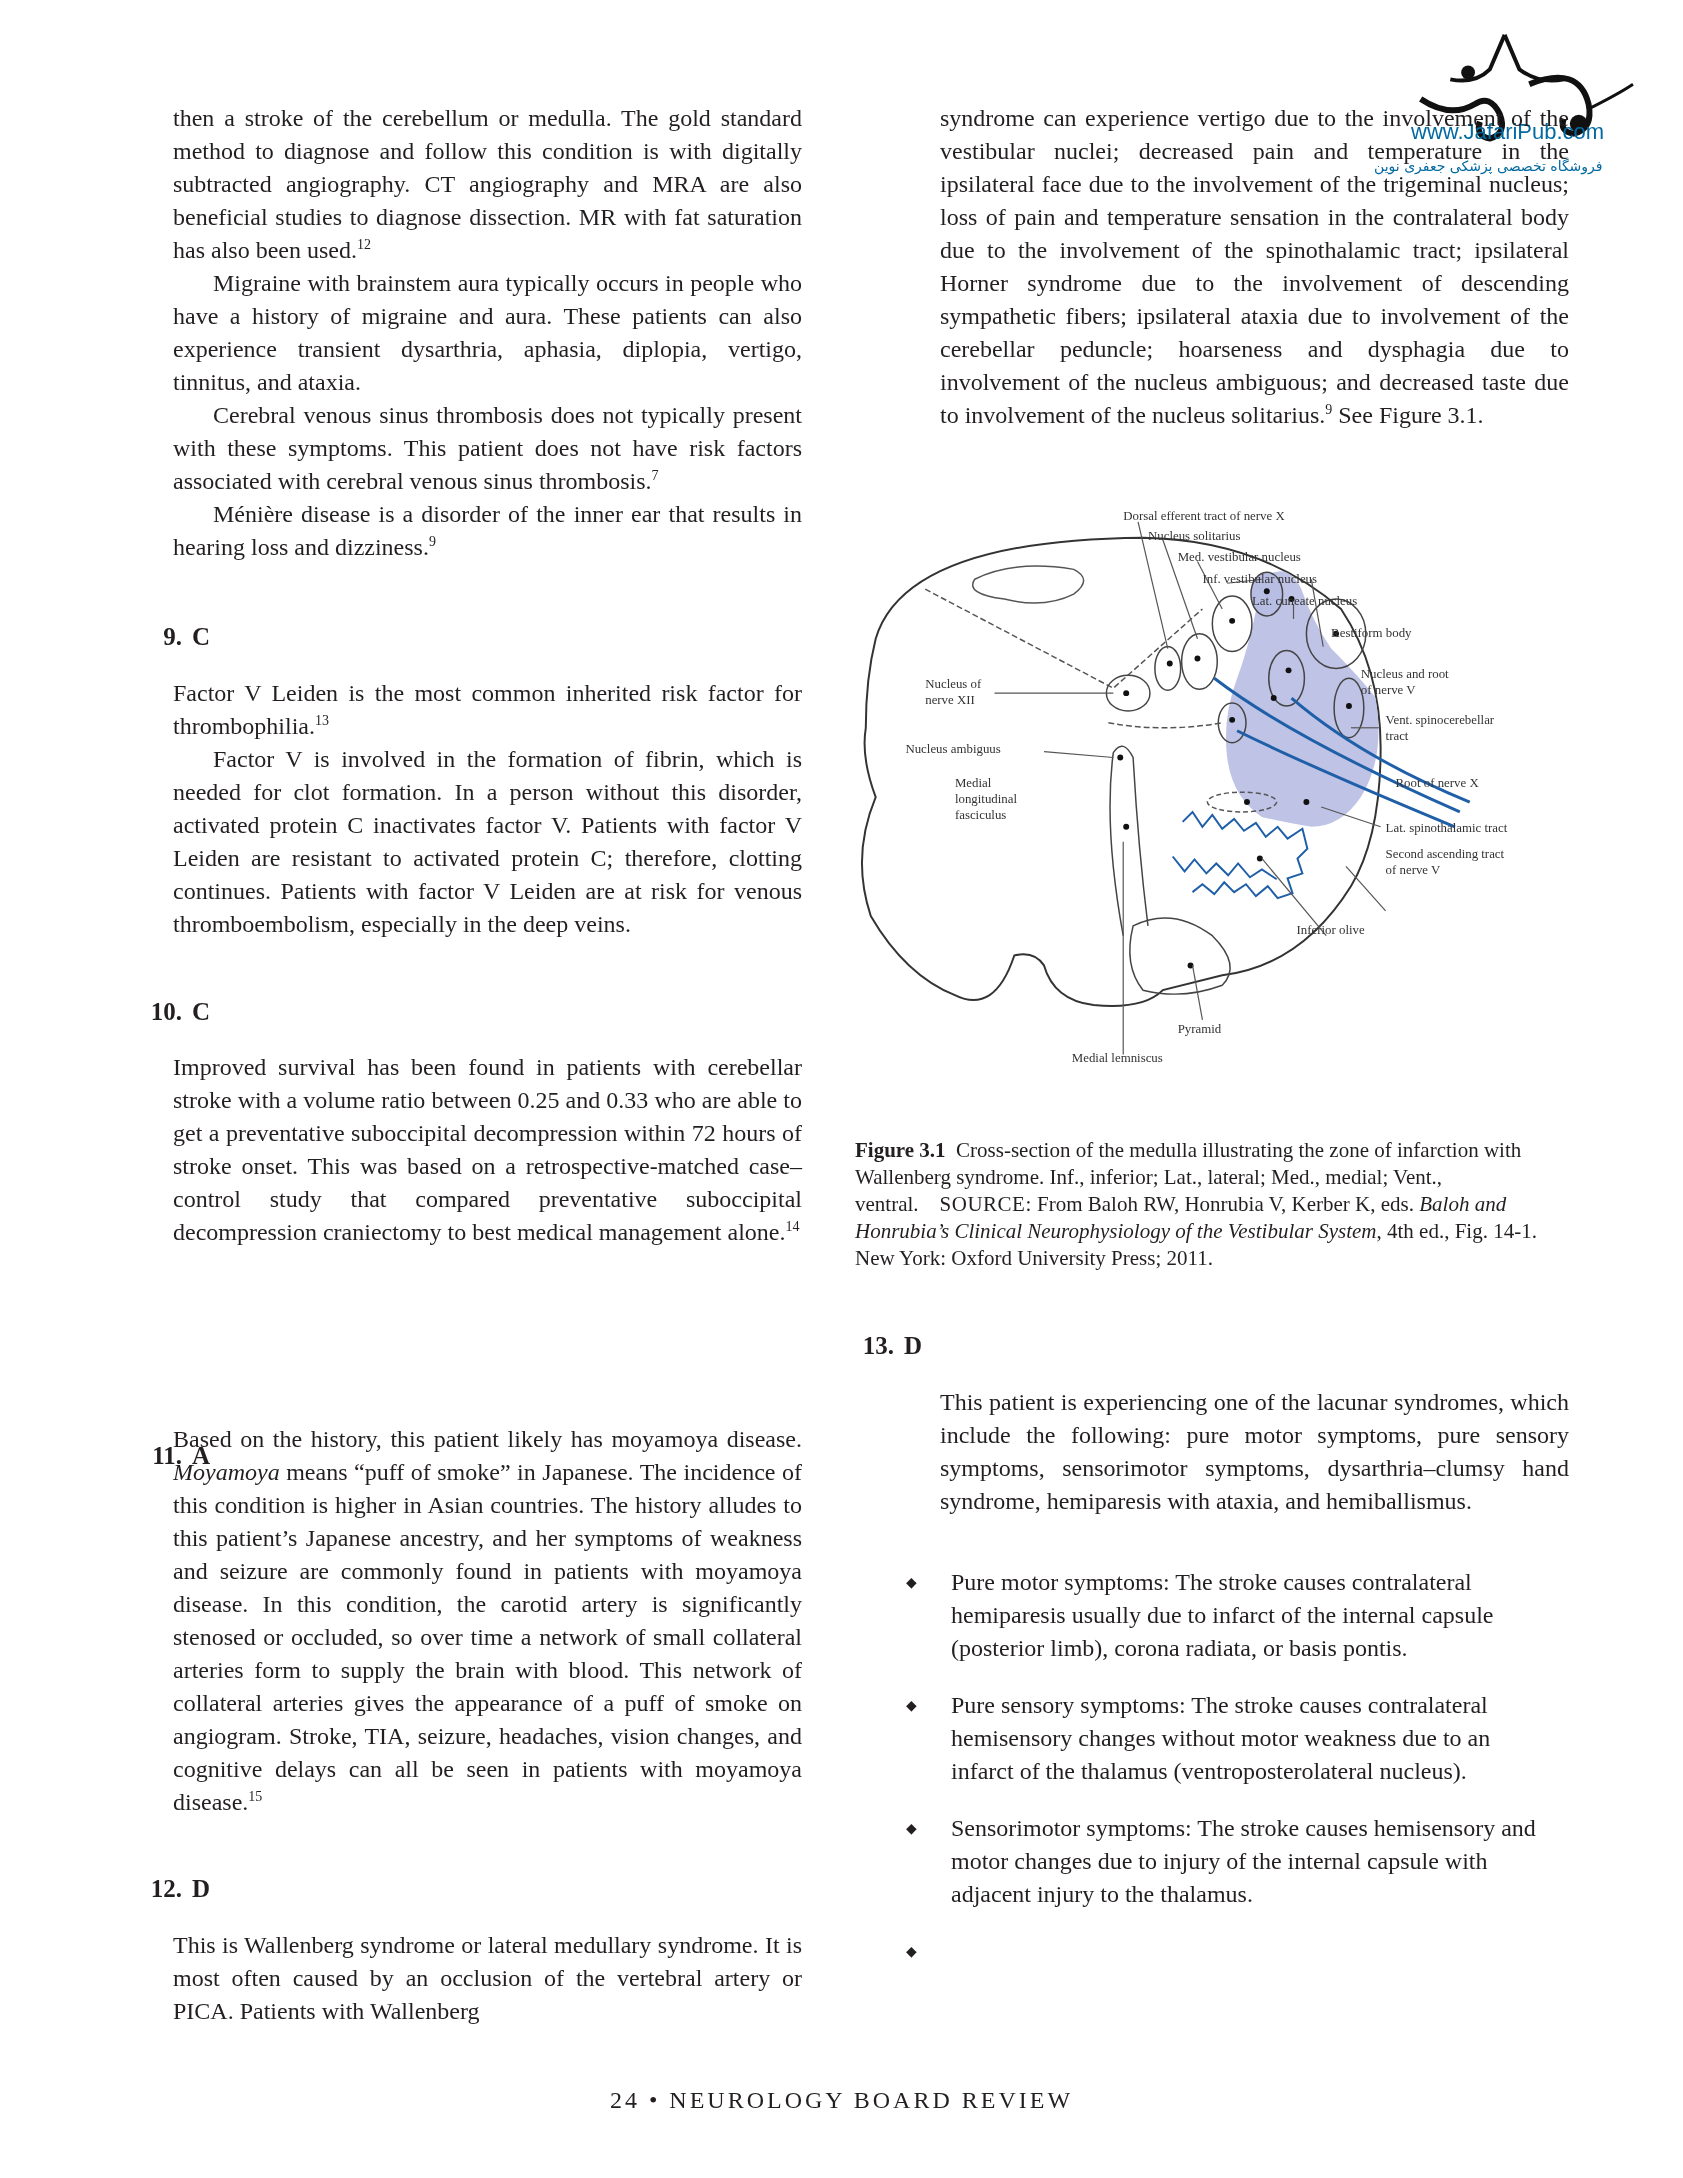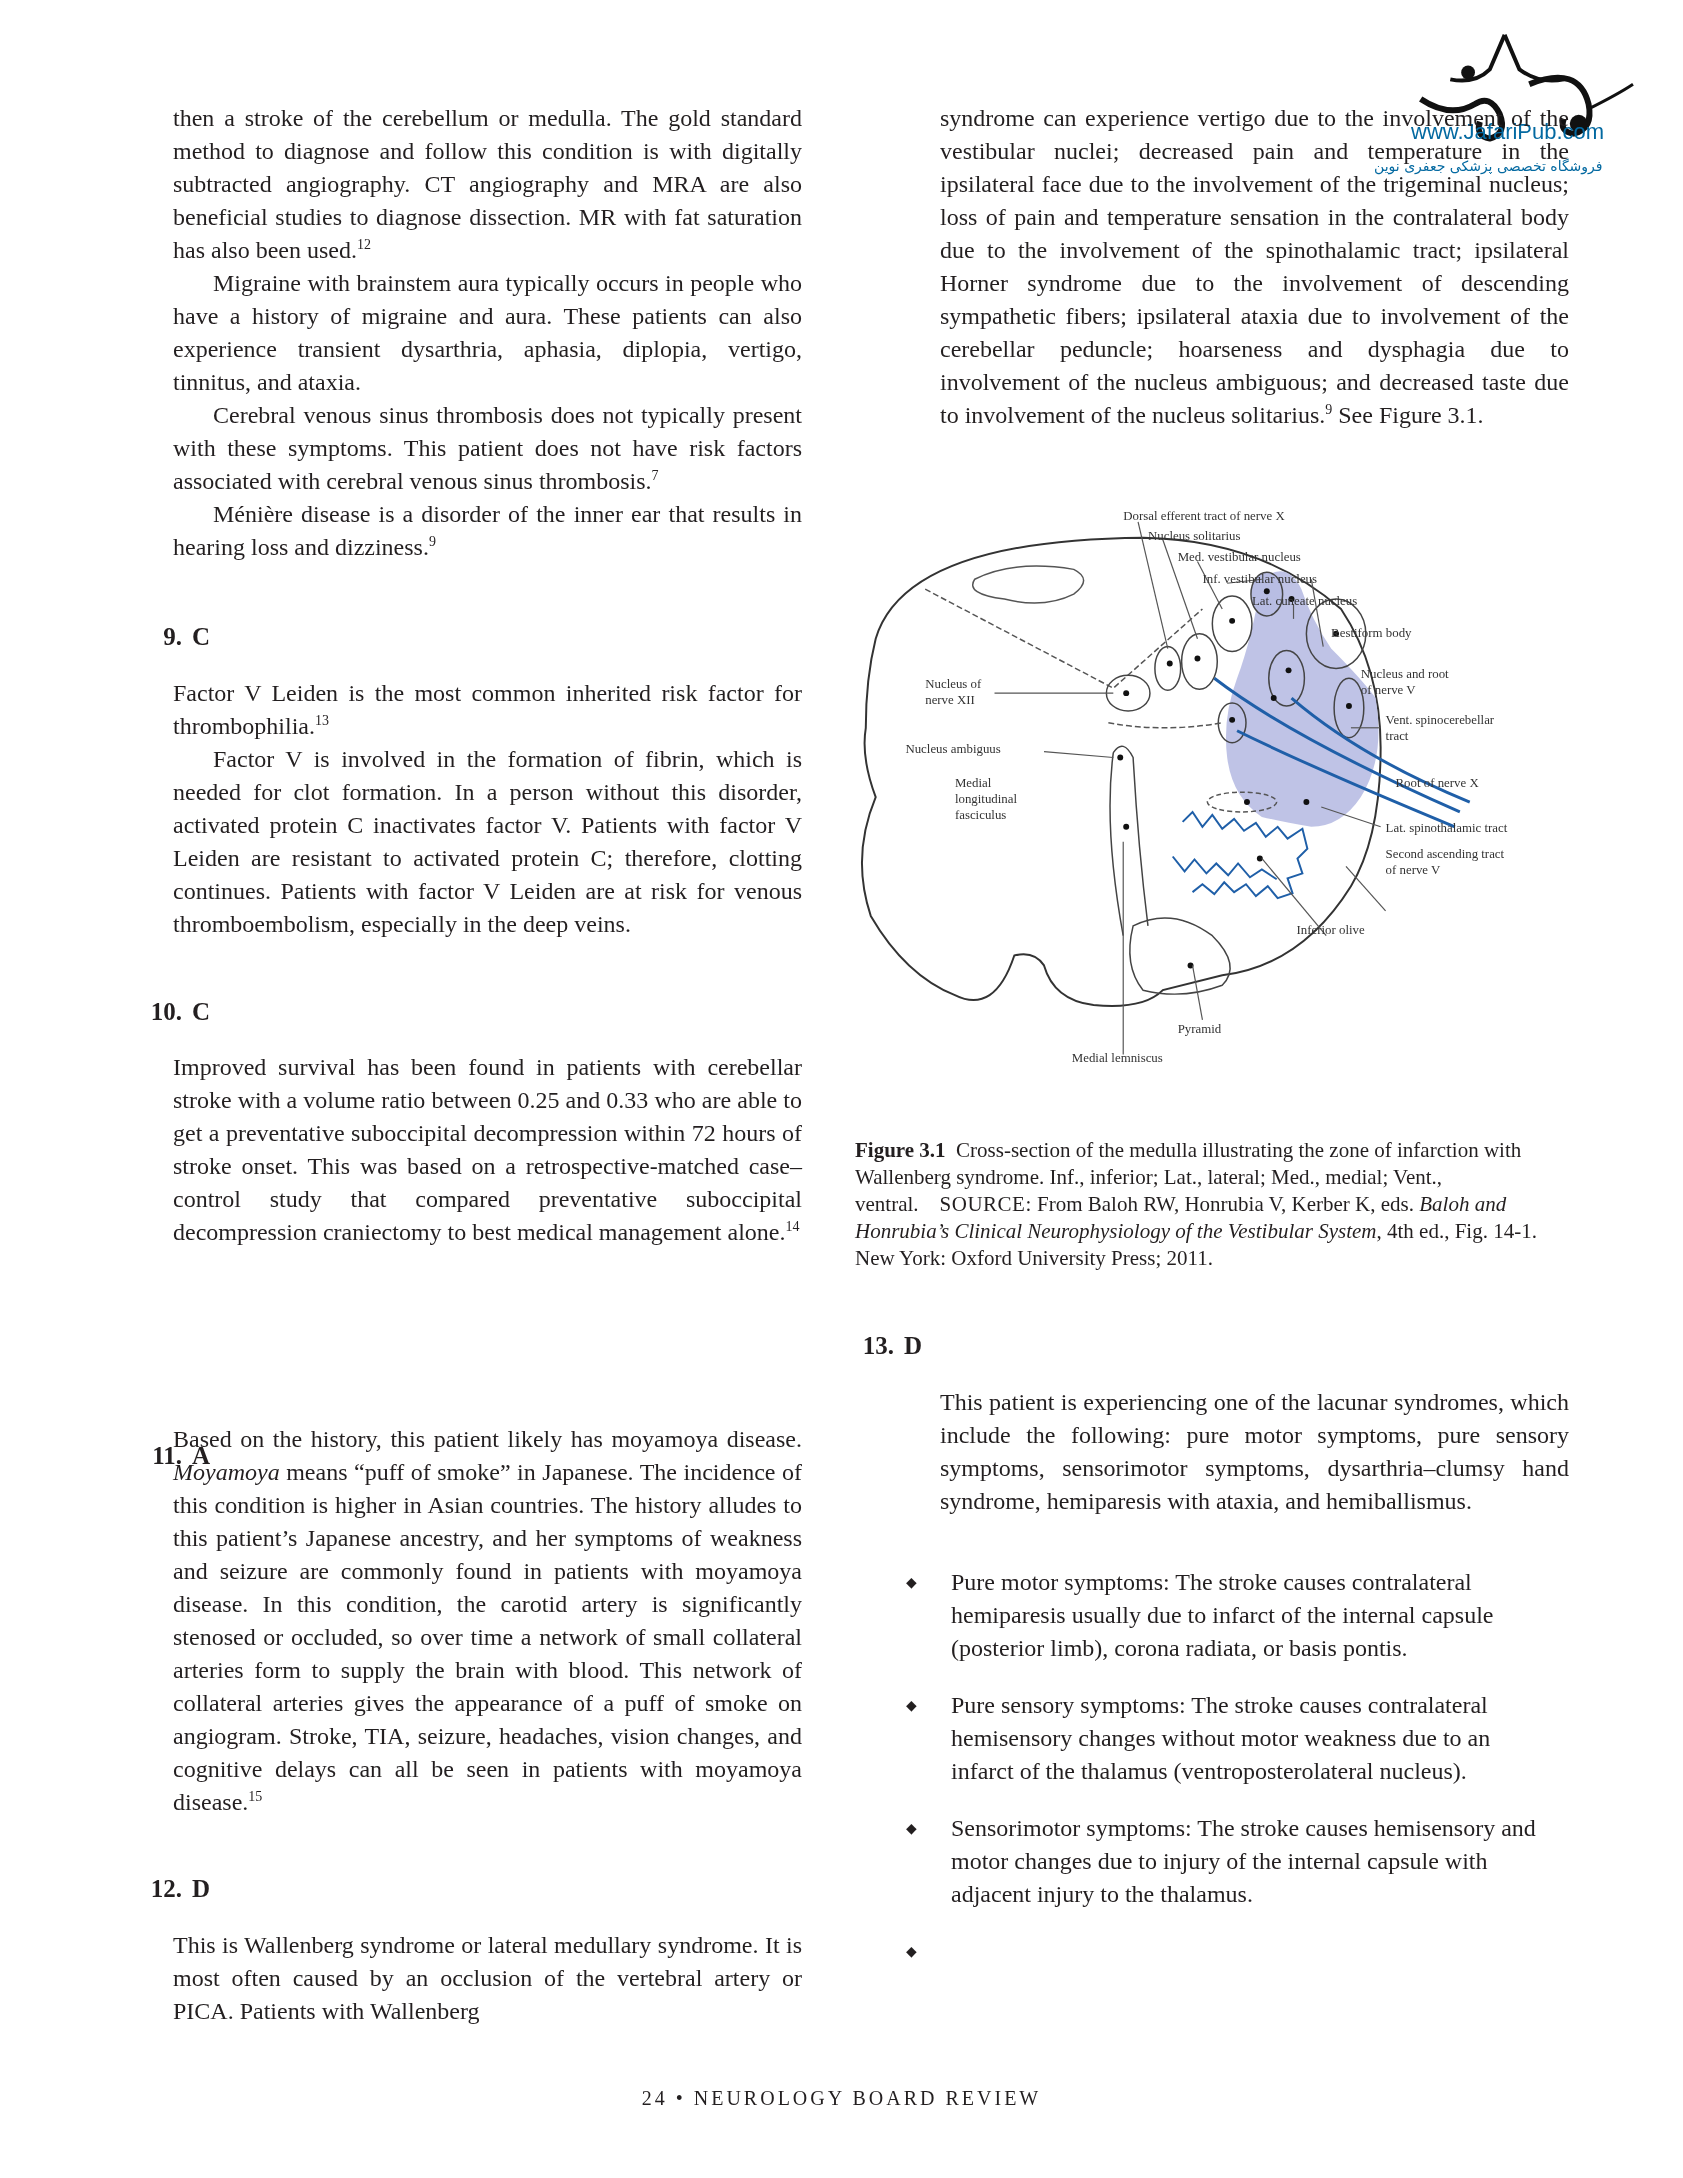--- a/index.html
+++ b/index.html
@@ -14,21 +14,21 @@
   .qhead .num { display:inline-block; width:44px; text-align:right; margin-right:10px; }
   sup { font-size:14px; line-height:0; vertical-align:super; }
   .it { font-style:italic; }
   .sc { font-variant:small-caps; letter-spacing:0.5px; }
   .bullets { position:absolute; left:904px; width:639px; margin:0; padding:0; list-style:none;
              font-size:24px; line-height:33px; }
   .bullets li { position:relative; padding-left:47px; margin-bottom:24px; }
   .bullets li .dot { position:absolute; left:2px; top:0; font-size:14px; }
   .caption { position:absolute; left:855px; top:1137px; width:683px; font-size:21px; line-height:27px; }
   .caption b { font-weight:bold;margin-top:48px; }
-  .footer { position:absolute; left:0; width:1683px; top:2087px; text-align:center; font-size:20px;
+  .footer { position:absolute; left:0; width:1683px; top:2087px; text-align:center; font-size:24px;
             letter-spacing:3px; }
   .watermark { position:absolute; left:1381px; top:25px; width:267px; height:158px; }
   .wm-url { position:absolute; left:1411px; top:119px; font-family:"Liberation Sans","DejaVu Sans",sans-serif;
             font-size:22px; color:#0369a1; }
   .wm-fa { position:absolute; left:1374px; top:158px; font-family:"DejaVu Sans",sans-serif; font-size:14px; color:#0369a1; direction:rtl; }
   .figure { position:absolute; left:846px; top:500px; width:698px; height:614px; }
   .figlabel { font-family:"Liberation Serif",serif; font-size:13px; fill:#333; }
 </style>
 </head>
 <body>

